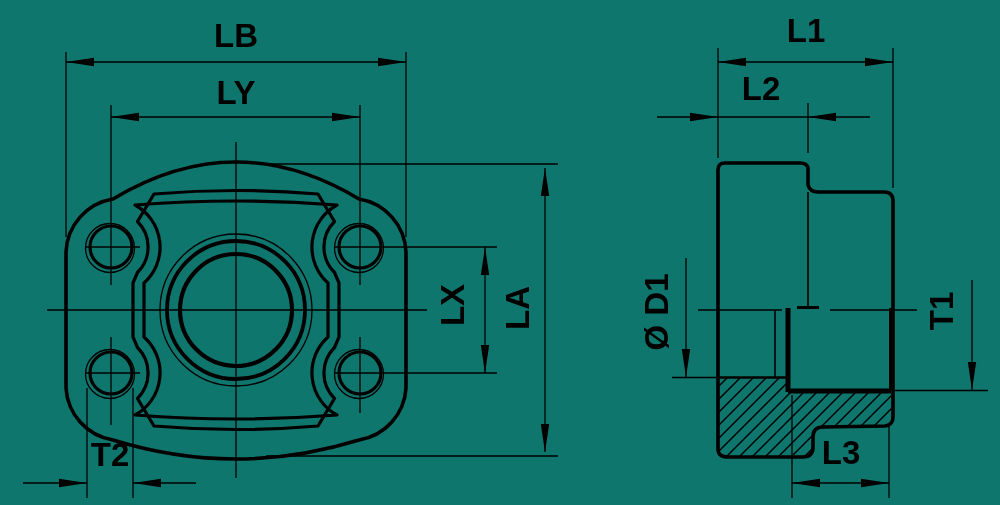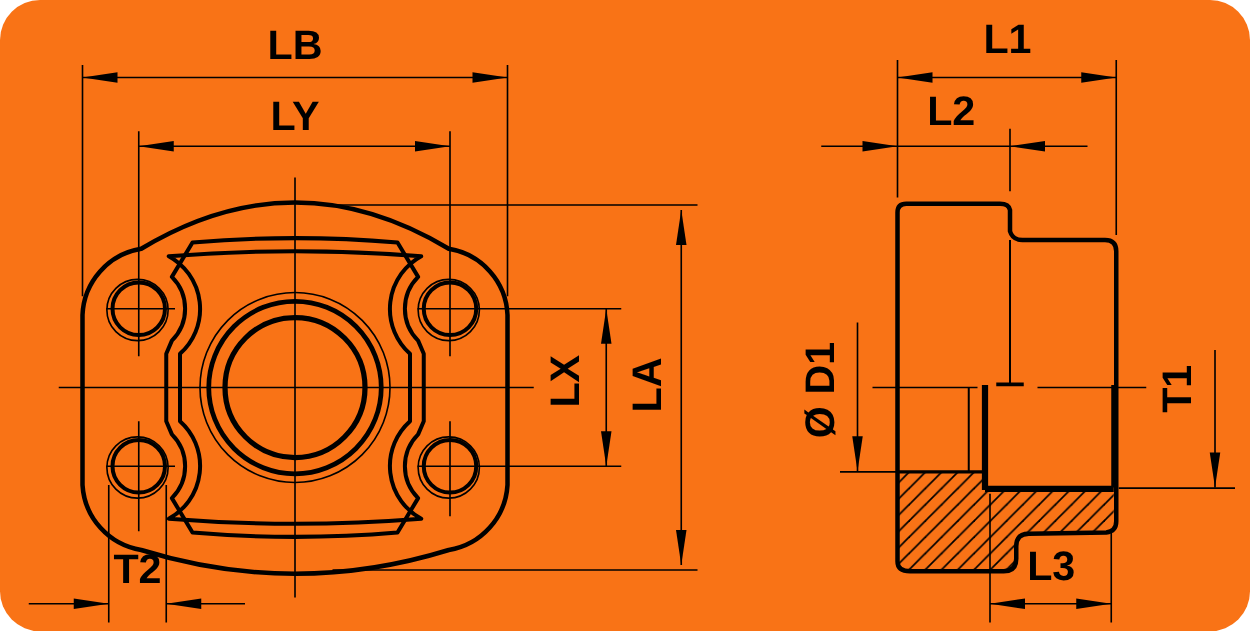--- a/index.html
+++ b/index.html
@@ -1,16 +1,16 @@
 <!DOCTYPE html>
 <html><head>
 <meta charset="utf-8">
 <style>
   html,body{margin:0;padding:0;background:#ffffff;}
-  .stage{position:relative;width:1000px;height:505px;background:#f97316;overflow:hidden;border-radius:32px;}
+  .stage{position:relative;width:1000px;height:505px;background:#0f766e;overflow:hidden;}
   svg{display:block;}
   .thin{stroke:#000;stroke-width:1.3;fill:none;}
   .med{stroke:#000;stroke-width:1.6;fill:none;}
   .feat{stroke:#000;stroke-width:2.5;fill:none;}
   .tbar{stroke:#000;stroke-width:3;fill:none;}
   .outline{stroke:#000;stroke-width:3.6;fill:none;stroke-linejoin:round;stroke-linecap:round;}
   .clover{stroke:#000;stroke-width:3.2;fill:none;stroke-linejoin:round;}
   .circ-thick{stroke:#000;stroke-width:4.2;fill:none;}
   .circ-mid{stroke:#000;stroke-width:3.8;fill:none;}
   .circ-thin{stroke:#000;stroke-width:1.3;fill:none;}

